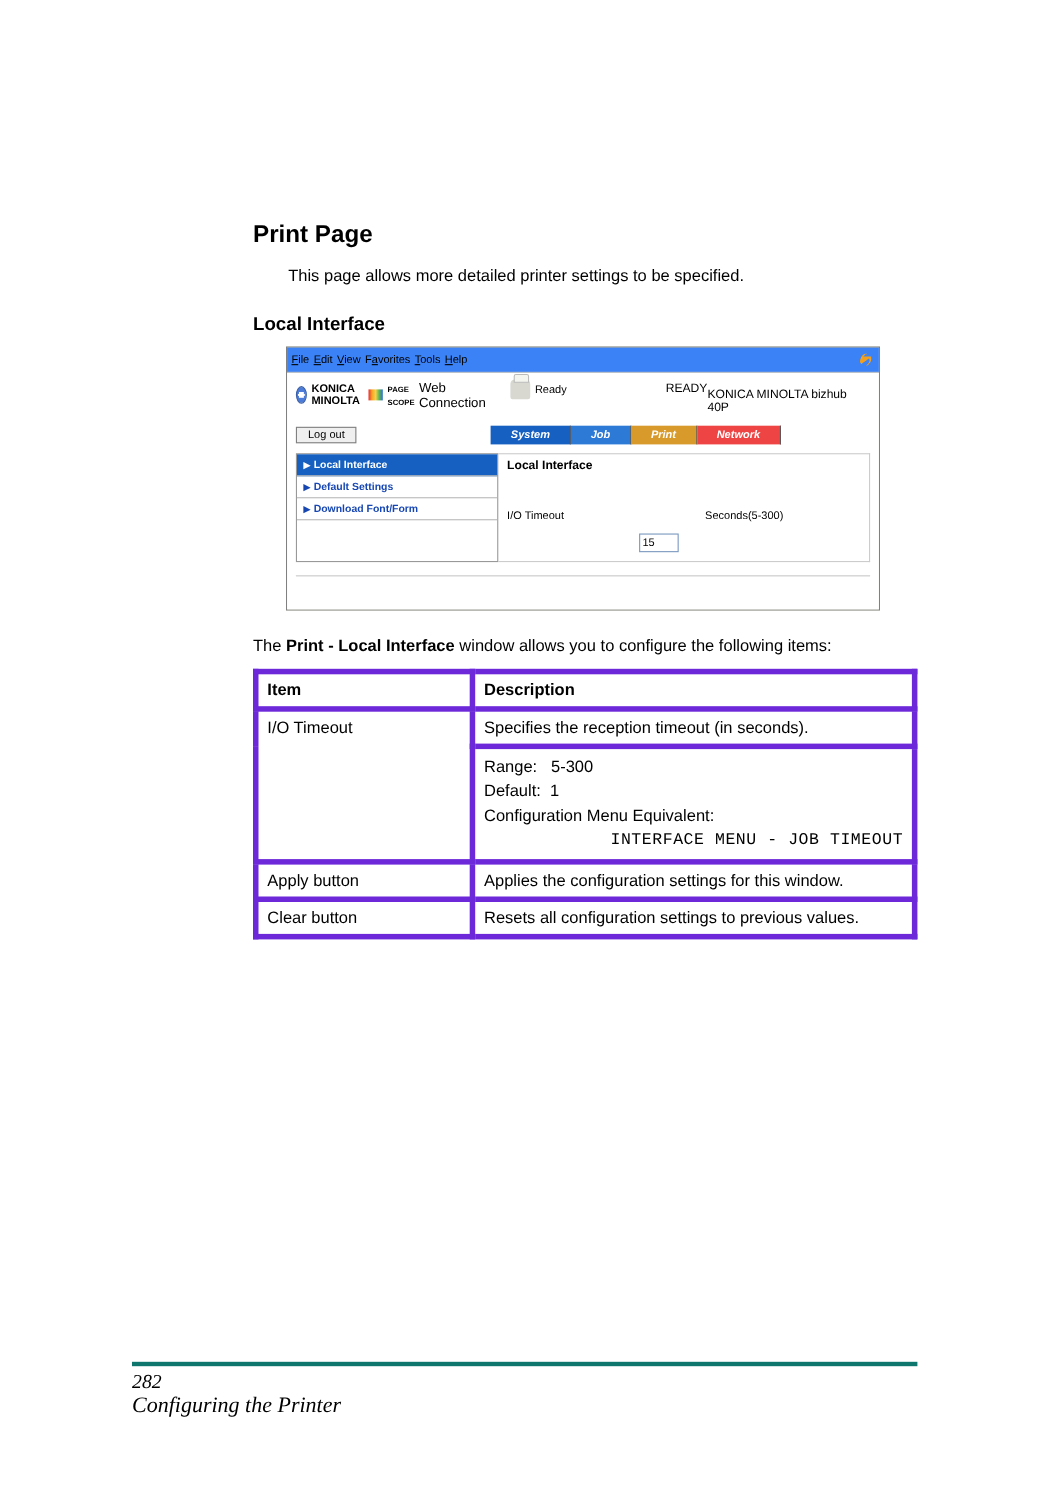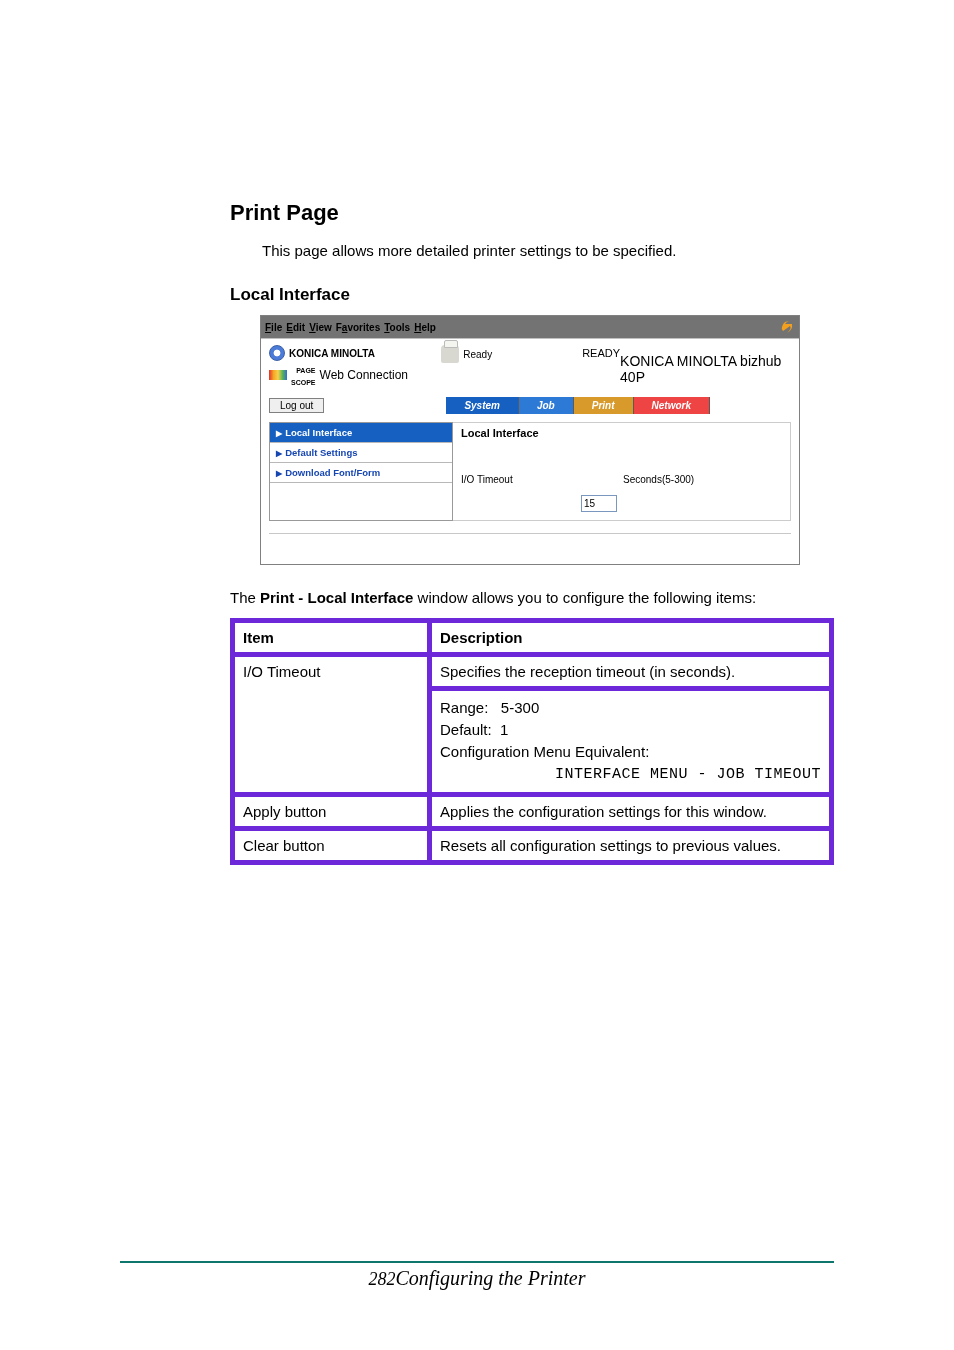--- a/index.html
+++ b/index.html
@@ -64,47 +64,46 @@
     border: 1px solid #1a3f8a;
     border-radius: 2px;
     font-size: 9px;
     color: #fff;
     text-align: center;
     line-height: 12px;
   }
   .wbtn.close { background: linear-gradient(to bottom, #f26a50, #d83e1d); border-color:#a02a12;}
   .menubar {
     height: 18px;
-    background: #737373;
+    background: #3b82f6;
     font-size: 10px;
     padding: 2px 4px;
     border-bottom: 1px solid #c0c0c0;
     display: flex;
     gap: 4px;
     align-items: center;
-    font-weight: bold;
   }
   .menubar span u { text-decoration: underline; }
   .ie-logo-corner {
     float: right;
     width: 16px; height: 16px;
     display: inline-flex; align-items: center; justify-content: center;
   }
   .content-area {
     background: #fff;
     position: relative;
     overflow: hidden;
   }
   .content-top {
     display: flex;
     padding: 6px 8px 4px 8px;
     align-items: flex-start;
     font-size: 10px;
   }
-  .brand-block { width: 180px; display:flex; flex-direction:column; gap:2px;text-align:right;}
+  .brand-block { width: 180px; display:flex; flex-direction:row; gap:2px;}
   .km-logo { display:flex; align-items:center; gap:4px; font-weight:bold; font-size:10px;}
   .km-circle {
     width:14px;height:14px;border-radius:50%;
     background: radial-gradient(circle at 50% 50%, #fff 35%, #4c7cd8 36%, #4c7cd8 100%);
     border:1px solid #3a5fa6;
   }
   .ps-logo { display:flex; align-items:center; gap:4px; font-size:11px;}
   .ps-icon {
     width:18px;height:10px;
     background: linear-gradient(to right,#e62e2e,#f5a623,#f8d14d,#5bb551,#2e6fd0);
@@ -120,21 +119,21 @@
     position:relative;
   }
   .printer-ico::before {
     content:""; position:absolute; top:-5px; left:3px; width:12px; height:6px;
     background:#f5f5f0; border:1px solid #bbb; border-radius:2px 2px 0 0;
   }
   .ready-big {
     font-size:11px; margin-left: 90px; margin-top:2px;
   }
   .model-name {
-    font-size:14px; margin-left:auto; padding-top:8px; padding-right:8px;
+    font-size:11px; margin-left:auto; padding-top:8px; padding-right:8px;
   }
   .midrow {
     display:flex; align-items:center; padding: 6px 8px 8px 8px; font-size:10px;gap:12px;
   }
   .logout-btn {
     border:1px solid #808080; background:#efefef; padding:1px 10px; font-size:10px;
   }
   .tabs { display:flex; margin-left:110px; }
   .tab {
     padding:3px 18px; font-size:10px; font-weight:bold; font-style:italic; color:#fff;
@@ -161,21 +160,21 @@
     flex:1; border:1px solid #ccc; border-left:none; padding:4px 8px 8px 8px;
     font-size:10px;
   }
   .main-pane .pane-title { font-weight:bold; font-size:11px; margin-bottom:8px;}
   .main-pane .field-row { display:flex; align-items:center; }
   .main-pane .field-label { width:120px; }
   .main-pane .inp {
     width:30px; border:1px solid #7a98bf; height:15px; padding:0 2px;
     font-size:10px; text-align:left;margin-top:48px;
   }
-  .main-pane .suffix { margin-left:6px; }
+  .main-pane .suffix { margin-left:24px; }
   .btn-row {
     background:#fff; display:flex; justify-content:flex-end; gap:4px;
     padding:6px 10px 10px 0;
   }
   .btn-sm {
     border:1px solid #808080; background:#efefef; font-size:10px; padding:1px 6px;
   }
 
   .after-text {
     font-size:15px; margin:0 0 12px 0;
@@ -194,24 +193,25 @@
     text-align:left;
     vertical-align:top;
   }
   table.info th { font-weight:bold; }
   table.info td .mono { font-family:"Courier New", monospace; letter-spacing:0.5px; }
   .col1 { width:176px; }
   .td-range { line-height:1.45; }
 
   .footer {
     position:absolute; bottom:60px; left:120px; right:120px;
-    border-top:2px solid #0f766e; padding-top:4px;
-    display:flex; justify-content:center; align-items:baseline;
+    border-top:4px solid #0f766e; padding-top:4px;
+    display:flex; justify-content:space-between; align-items:baseline;
     font-style: italic;
     font-family: Georgia, "Times New Roman", serif;
+    flex-direction: column;
   }
   .footer .pnum { font-size:18px; }
   .footer .ftxt { font-size:20px; }
 </style>
 </head>
 <body>
 
 <div class="page">
 
   <h2 class="print-page">Print Page</h2>

